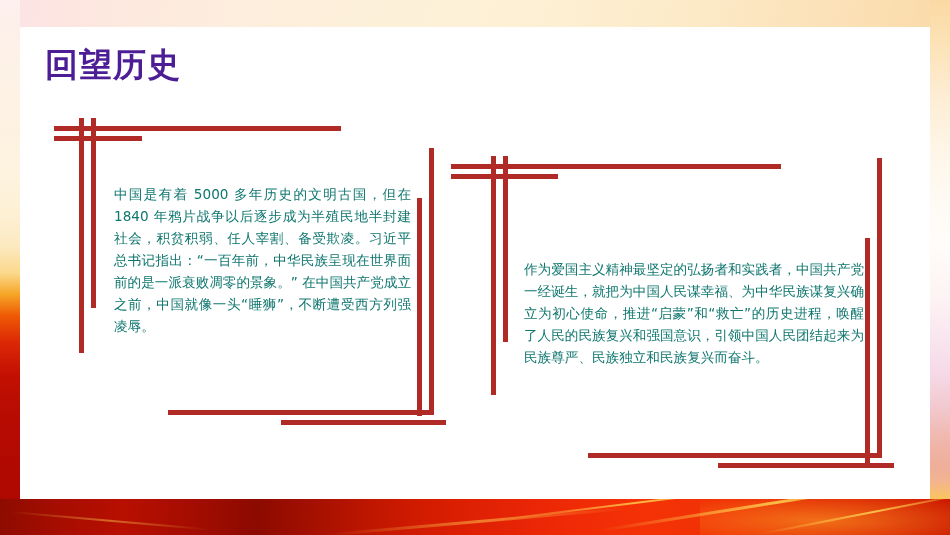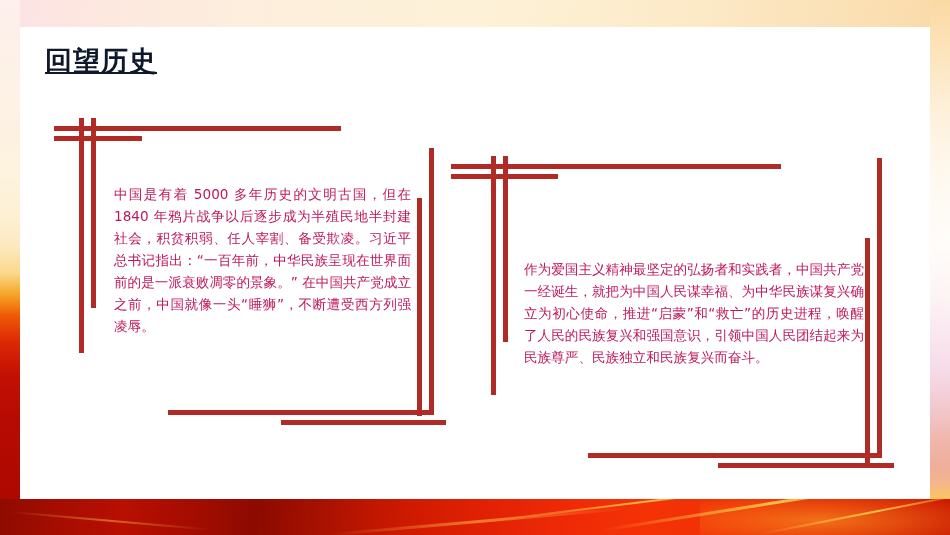--- a/index.html
+++ b/index.html
@@ -72,34 +72,33 @@
   
   .card {
     position: absolute; left: 20px; top: 27px;
     width: 910px; height: 472px;
     background: #ffffff;
   }
 
   
   #title {
     position: absolute; left: 45px; top: 48px;
-    font-size: 27px; font-weight: bold;
-    color: #0f172a;
+    font-size: 33px; font-weight: bold;
+    color: #4c1d95;
     letter-spacing: 1px;
     line-height: 1;
-    text-decoration: underline;
   }
 
   
   .bar { position: absolute; background: #b02a26; }
 
   
   .panel-text {
     position: absolute;
-    color: #be185d;
+    color: #0f766e;
     font-size: 13.6px;
     line-height: 22px;
     text-align: justify;
     font-family: "DejaVu Sans", "Liberation Sans", sans-serif;
   }
 </style>
 </head>
 <body>
 
 <div id="slide">

